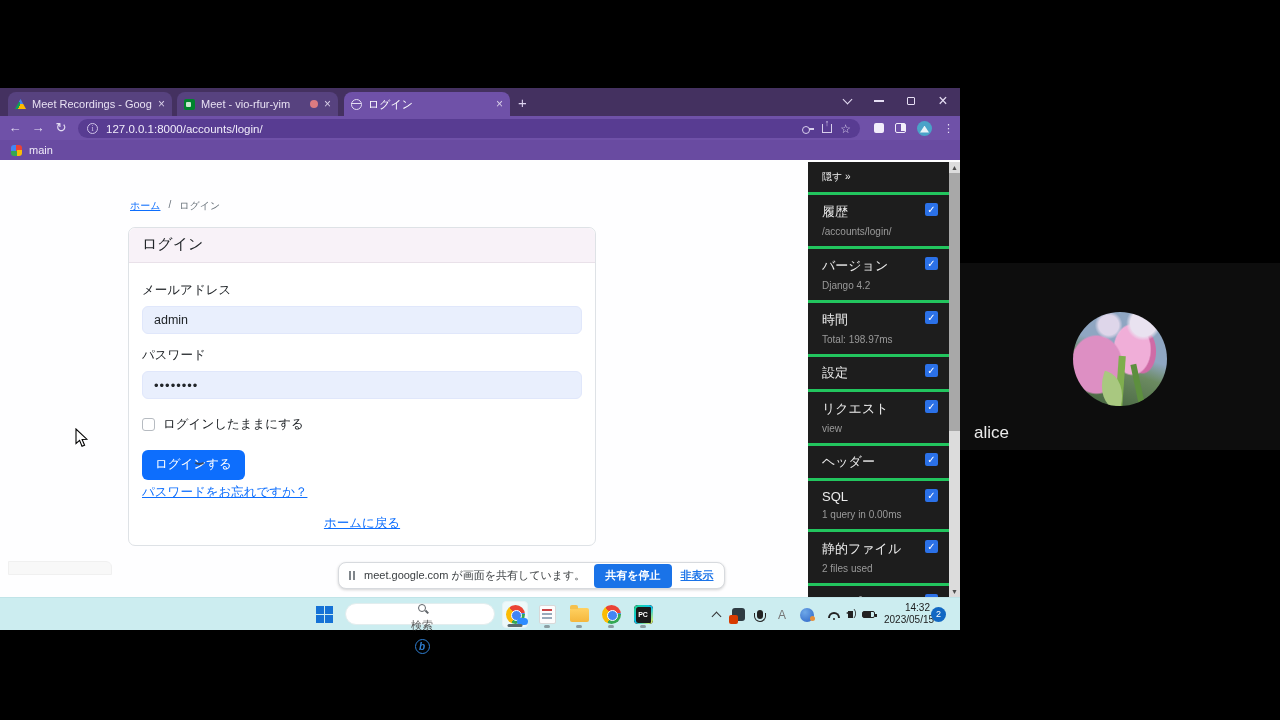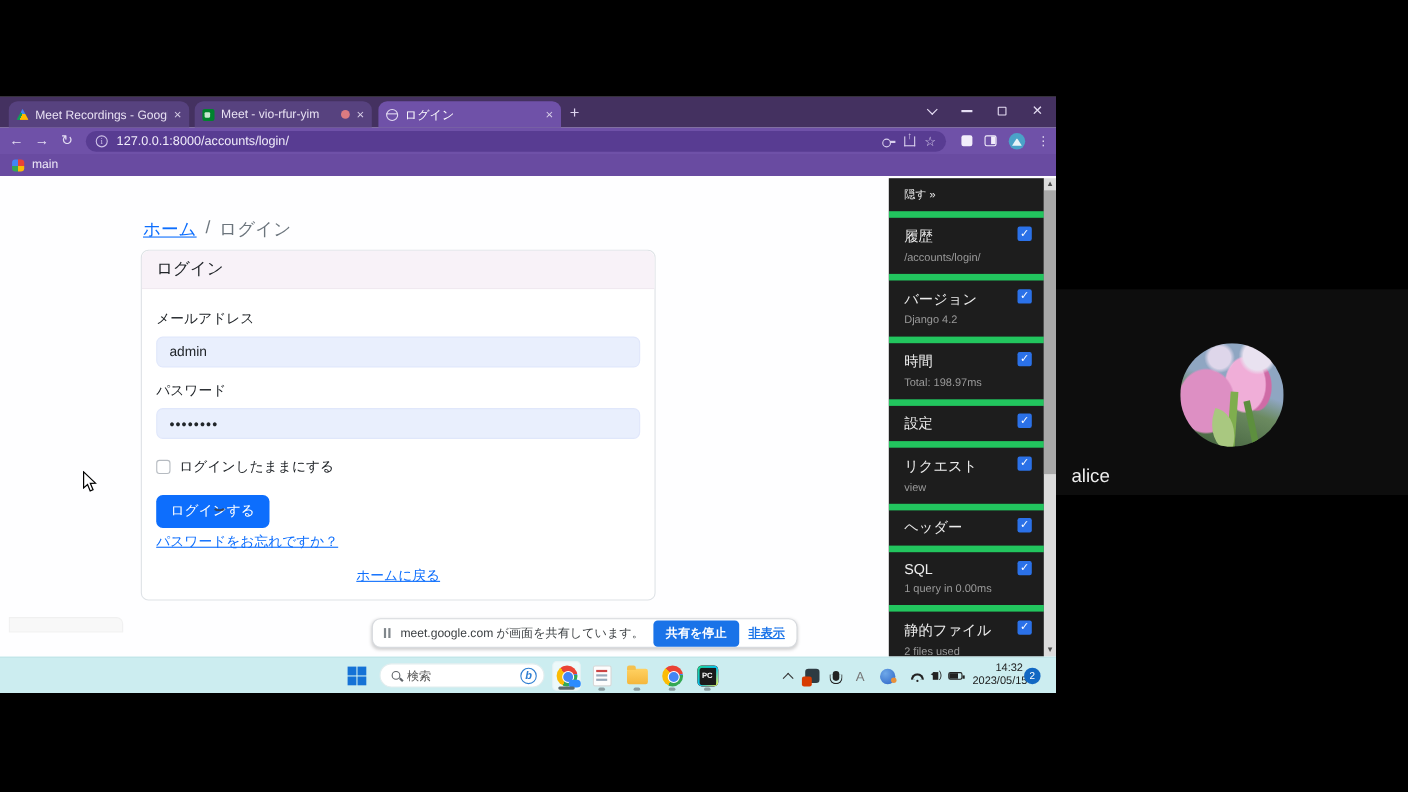--- a/index.html
+++ b/index.html
@@ -59,21 +59,21 @@
   
   .bookmarks { position:absolute; top:52px; left:0; width:100%; height:20px; background:#694ba1;
                display:flex; align-items:center; padding-left:11px; gap:7px; }
   .fav { width:11px; height:11px; border-radius:3px;
          background:conic-gradient(#ea4335 0 25%,#fbbc05 0 50%,#34a853 0 75%,#4285f4 0 100%); }
   .bm-label { color:#efeaf8; font-size:11px; }
 
   
   .viewport { position:absolute; top:72px; left:0; width:960px; height:437px; background:#fefeff; overflow:hidden; }
 
-  .breadcrumb { position:absolute; left:130px; top:39px; display:flex; gap:8px; font-size:16px; }
+  .breadcrumb { position:absolute; left:130px; top:39px; display:flex; gap:8px; font-size:10px; }
   .bc-link { color:#0d6efd; text-decoration:underline; }
   .bc-sep, .bc-cur { color:#6c757d; }
 
   .card { position:absolute; left:128px; top:67px; width:468px; border:1px solid #dee2e6; border-radius:7px; background:#fff; }
   .card-header { background:#f8f2f8; border-bottom:1px solid #e9e1e9; border-radius:7px 7px 0 0;
                  padding:7px 13px 8px; font-size:15px; color:#212529; }
   .card-body { padding:6px 13px 13px; }
   .form-label { font-size:12.5px; color:#212529; margin:13px 0 7px; }
   .form-input { width:100%; height:28px; background:#e9effd; border:1px solid #e0e7fb; border-radius:6px;
                 font-size:12.5px; color:#212529; padding:0 11px; display:flex; align-items:center; }
@@ -84,21 +84,21 @@
   .btn-primary { display:inline-block; margin-top:17px; background:#0d6efd; color:#fff; font-size:12.5px;
                  padding:6px 13px 7px; border-radius:6px; }
   .forgot { display:block; margin-top:4px; font-size:12.5px; color:#0d6efd; text-decoration:underline; }
   .homelink { display:block; text-align:center; margin-top:14px; font-size:12.5px; color:#0d6efd; text-decoration:underline; }
   .arc { position:absolute; left:193px; top:295px; width:13px; height:10px; border:2px solid rgba(60,60,60,.8);
          border-top:none; border-left-color:transparent; border-right-color:transparent; border-radius:50%; }
 
   
   .dbg { position:absolute; left:808px; top:2px; width:141px; height:435px; background:#1d1d1d; overflow:hidden; }
   .dbg-header { padding:8px 14px; font-size:10px; color:#f0f0f0; }
-  .dbg-row { position:relative; border-top:6px solid #22c55e; padding:8px 14px 9px; }
+  .dbg-row { position:relative; border-top:3px solid #22c55e; padding:8px 14px 9px; }
   .dbg-row.slim { padding:7px 14px; }
   .dbg-title { font-size:13px; color:#ececec; }
   .dbg-sub { font-size:10px; color:#9a9a9a; margin-top:5px; white-space:nowrap; }
   .dbg-check { position:absolute; right:11px; top:8px; width:13px; height:13px; background:#2b71e8; border-radius:2px;
                color:#fff; font-size:10px; line-height:13px; text-align:center; }
   .dbg-check:after { content:"✓"; }
 
   
   .sb { position:absolute; left:949px; top:2px; width:11px; height:435px; background:#dcdcdc; }
   .sb-thumb { position:absolute; left:0; top:11px; width:11px; height:258px; background:#a8a8a8; }
@@ -119,21 +119,21 @@
 
   
   .cursor { position:absolute; left:75px; top:268px; }
 
   
   .taskbar { position:absolute; top:509px; left:0; width:960px; height:33px; background:#ccedf0; border-top:1px solid #c0e4e8; }
   .start { position:absolute; left:316px; top:8px; width:17px; height:17px; display:grid;
            grid-template-columns:8px 8px; grid-template-rows:8px 8px; gap:1px; }
   .start i { background:#1572d6; }
   .tb-search { position:absolute; left:345px; top:5px; width:150px; height:22px; background:#fff; border:1px solid #e2edee;
-               border-radius:12px; display:flex; align-items:center; padding:0 6px 0 10px; gap:6px; }
+               border-radius:12px; display:flex; align-items:center; padding:0 6px 0 10px; gap:6px;flex-direction:column; }
   .mag { width:8px; height:8px; border:1.5px solid #5f6368; border-radius:50%; position:relative; flex:none;}
   .mag:after { content:""; position:absolute; left:6px; top:6px; width:4px; height:1.5px; background:#5f6368; transform:rotate(45deg); }
   .tb-search-text { flex:1; font-size:11px; color:#555; }
   .bing { width:15px; height:15px; border-radius:50%; border:1.5px solid #2f7fd2; color:#2f7fd2; font-size:10px;
           font-weight:bold; font-style:italic; text-align:center; line-height:13px; flex:none;}
   .tb-icons { position:absolute; left:502px; top:3px; display:flex; gap:6px; }
   .tb-icon { width:26px; height:27px; border-radius:4px; display:flex; align-items:center; justify-content:center; position:relative; }
   .tb-icon.active-app { background:rgba(255,255,255,.65); border:1px solid #e6f2f4; }
   .tb-icon .runline { position:absolute; bottom:0px; left:50%; transform:translateX(-50%); width:6px; height:3px;
                       border-radius:2px; background:#8b9ea2; }

